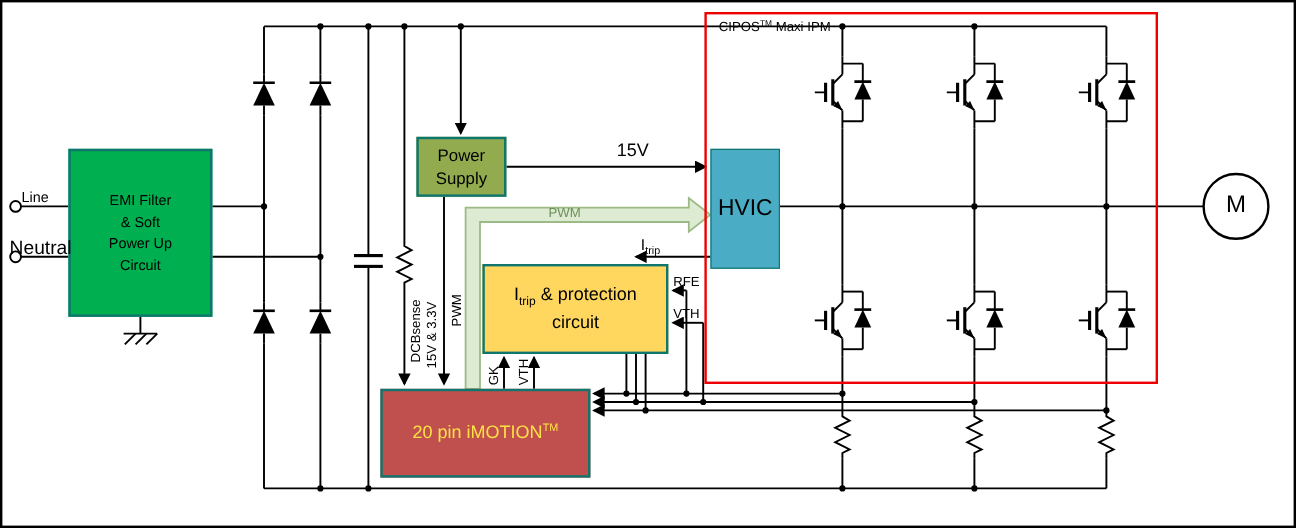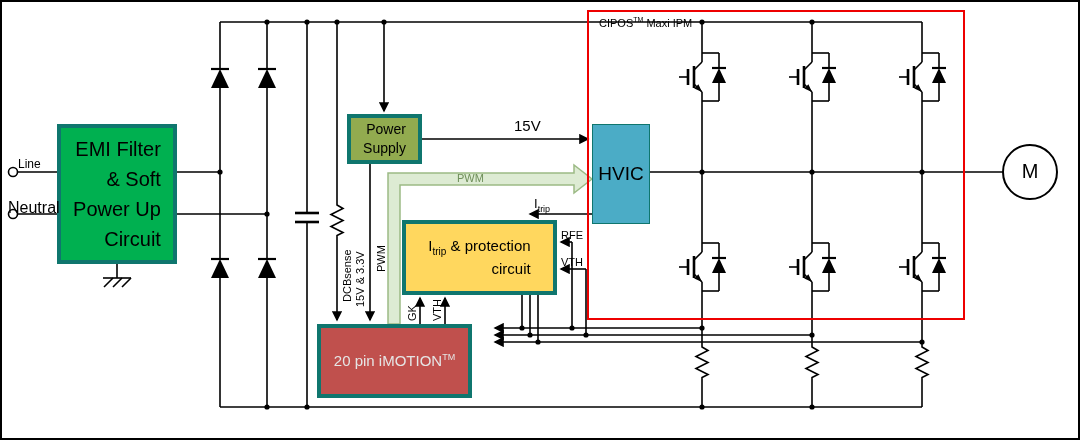--- a/index.html
+++ b/index.html
@@ -1,27 +1,27 @@
 <!DOCTYPE html>
 <html><head>
 <meta charset="utf-8">
 <style>
   *{box-sizing:border-box}
   body{margin:0;background:#fff}
   .canvas{position:relative;width:1080px;height:440px;background:#fff;border:2px solid #000;
           font-family:"Liberation Sans",sans-serif;overflow:hidden;color:#000}
   svg.wires{position:absolute;left:0;top:0}
-  .box{position:absolute;display:flex;align-items:center;justify-content:center;text-align:right;
-       border:4px solid #0f766e;color:#000}
+  .box{position:absolute;display:flex;align-items:center;justify-content:center;text-align:center;
+       border:2px solid #0f766e;color:#000}
   .preline{white-space:pre-line}
-  .emi{left:55px;top:122px;width:120px;height:140px;background:#00B050;font-size:20px;line-height:1.5}
+  .emi{left:55px;top:122px;width:120px;height:140px;background:#00B050;font-size:12px;line-height:1.5}
   .ps{left:345px;top:112px;width:75px;height:50px;background:#92AB4F;font-size:14px;line-height:1.35}
   .hvic{left:590px;top:122px;width:58px;height:100px;background:#4BACC6;font-size:19px;border-width:1px}
   .prot{left:400px;top:218px;width:155px;height:75px;background:#FFD75E;font-size:15px;line-height:1.5}
-  .conn{left:315px;top:322px;width:155px;height:74px;background:#C0504D;color:#e5e5e5;font-size:15px;line-height:1.45}
+  .conn{left:315px;top:322px;width:175px;height:74px;background:#C0504D;color:#fde047;font-size:15px;line-height:1.45}
   .ipm-frame{position:absolute;left:585px;top:8px;width:378px;height:310px;border:2px solid #EE0000}
   .ipm-label{position:absolute;left:10px;top:5px;font-size:11px;white-space:nowrap}
   .lbl{position:absolute;white-space:nowrap}
   .vlabel{position:absolute;transform:rotate(-90deg);transform-origin:0 0;white-space:nowrap;font-size:11px}
   sub,sup{line-height:0}
 </style>
 </head>
 <body>
 
 <div class="canvas">

